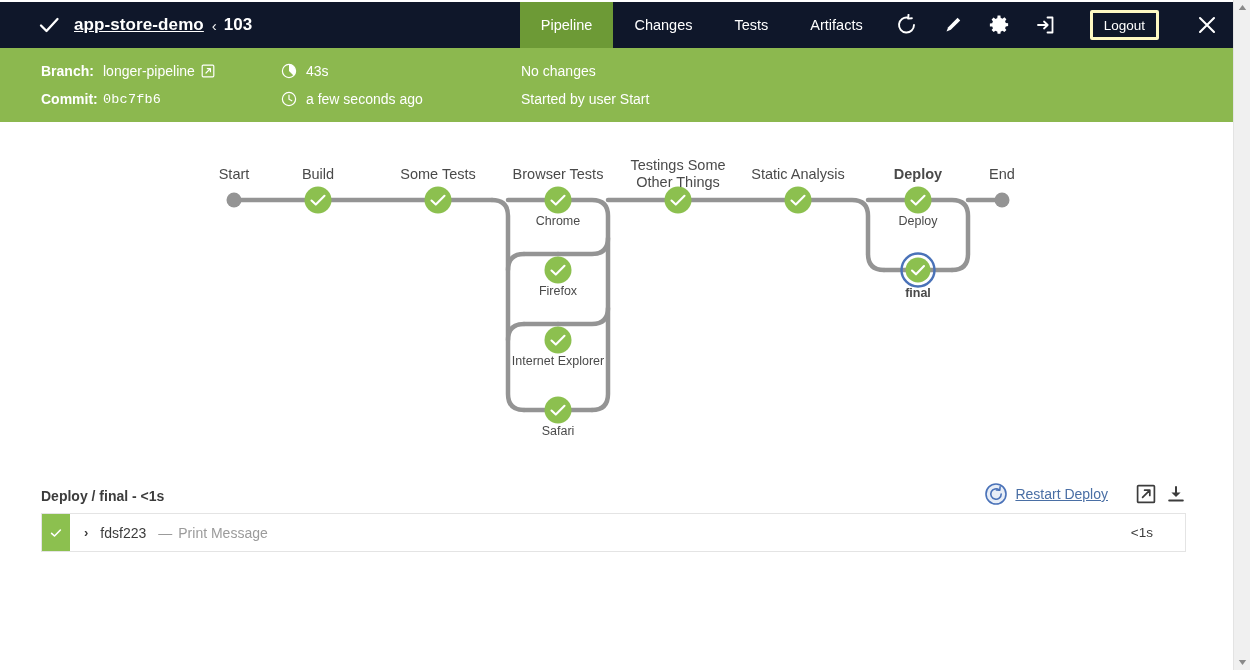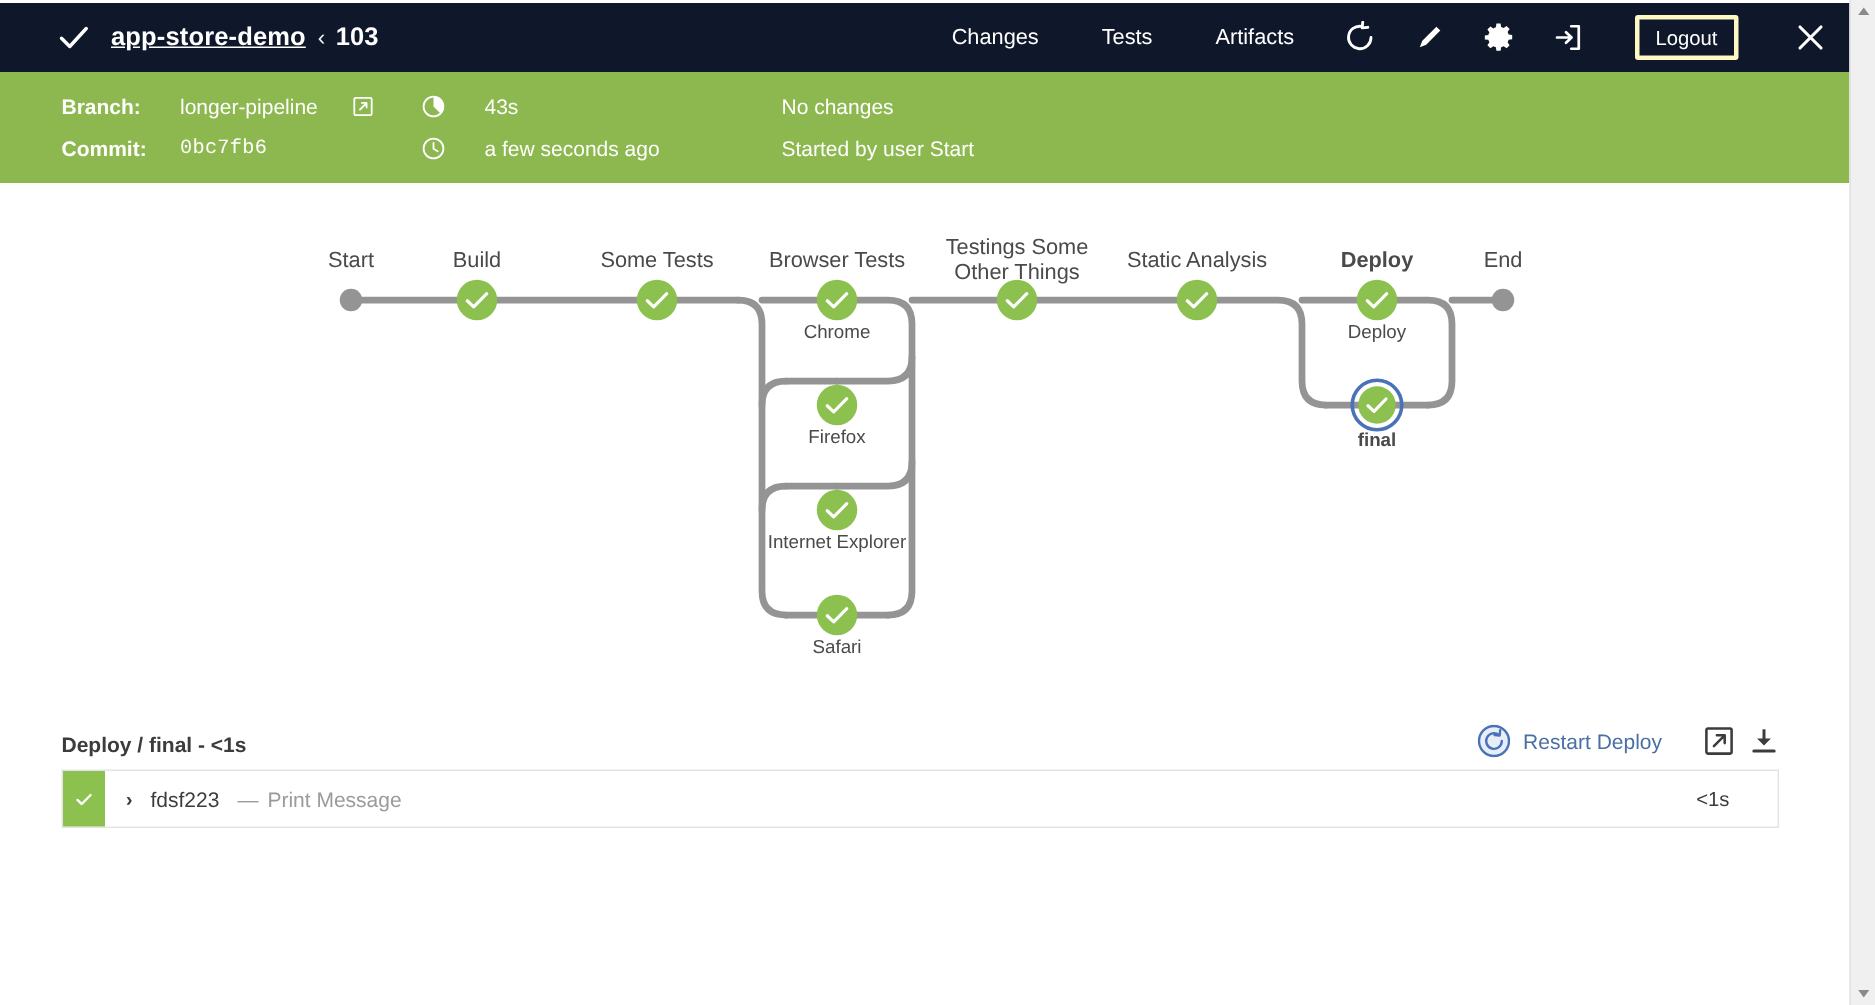--- a/index.html
+++ b/index.html
@@ -44,21 +44,21 @@
     height:24px;padding:0 11px;margin:auto 22px;cursor:pointer;
   }
   .closebtn{display:flex;align-items:center;justify-content:center;width:52px;cursor:pointer;}
 
   
   .subbar{
     position:absolute;left:0;top:48px;width:1233px;height:74px;
     background:#8cb84f;color:#ffffff;
   }
   .meta-col{position:absolute;}
-  .meta-row{display:flex;align-items:center;height:28px;font-size:14px;gap:17px;}
+  .meta-row{display:flex;align-items:center;height:28px;font-size:14px;}
   .meta-label{font-weight:bold;width:62px;}
   .meta-val{font-weight:normal;}
   .mono{font-family:"Liberation Mono","DejaVu Sans Mono",monospace;font-size:13.5px;letter-spacing:.2px;}
   .meta-ico{width:16px;height:16px;margin-right:9px;display:inline-flex;}
   .ext-ico{margin-left:6px;display:inline-flex;vertical-align:-2px;}
 
   
   .graph-wrap{position:absolute;left:0;top:122px;width:1233px;height:350px;background:#fff;}
   .graph-svg{position:absolute;left:0;top:0;}
   .stage-label{
@@ -72,21 +72,21 @@
   .node-label.bold{font-weight:bold;}
 
   
   .logsec{position:absolute;left:0;top:472px;width:1233px;}
   .log-title{
     position:absolute;left:41px;top:16px;font-size:14px;font-weight:bold;color:#3c3c3c;
   }
   .log-actions{position:absolute;right:47px;top:11px;display:flex;align-items:center;}
   .restart-ico{width:22px;height:22px;margin-right:8px;display:inline-flex;}
   .restart-link{
-    color:#4a6fa5;font-size:14px;cursor:pointer;margin-right:18px;
+    color:#4a6fa5;font-size:14px;text-decoration:underline;cursor:pointer;margin-right:18px;
   }
   .act-ico{width:20px;height:20px;margin-left:10px;cursor:pointer;display:inline-flex;}
 
   .log-row{
     position:absolute;left:41px;top:41px;width:1145px;height:39px;
     border:1px solid #e4e4e4;background:#fff;display:flex;align-items:center;box-sizing:border-box;
   }
   .log-status{
     width:28px;height:100%;background:#8cc04f;display:flex;align-items:center;justify-content:center;
     flex:0 0 28px;
@@ -118,20 +118,21 @@
         <svg width="22" height="22" viewBox="0 0 22 22">
             <path d="M3 11.5 L8.5 17 L19.5 5" fill="none" stroke="#ffffff" stroke-width="2.3" stroke-linecap="round" stroke-linejoin="round"></path>
           </svg>
       </span>
       <span class="proj-link">app-store-demo</span>
       <span class="chev-left">‹</span>
       <span class="run-number">103</span>
     </div>
 
     <div class="topbar-right">
+      <div class="tab active">Pipeline</div>
       <div class="tab">Changes</div>
       <div class="tab">Tests</div>
       <div class="tab">Artifacts</div>
 
       <div class="icobtn">
         <svg width="22" height="22" viewBox="0 0 22 22">
           <path d="M18 11 A7.5 7.5 0 1 1 11.8 3.6" fill="none" stroke="#fff" stroke-width="1.9" stroke-linecap="round"></path>
           <path d="M12.5 0.8 L12.1 4.6 L15.9 4.2" fill="none" stroke="#fff" stroke-width="1.9" stroke-linecap="round" stroke-linejoin="round"></path>
         </svg>
       </div>

